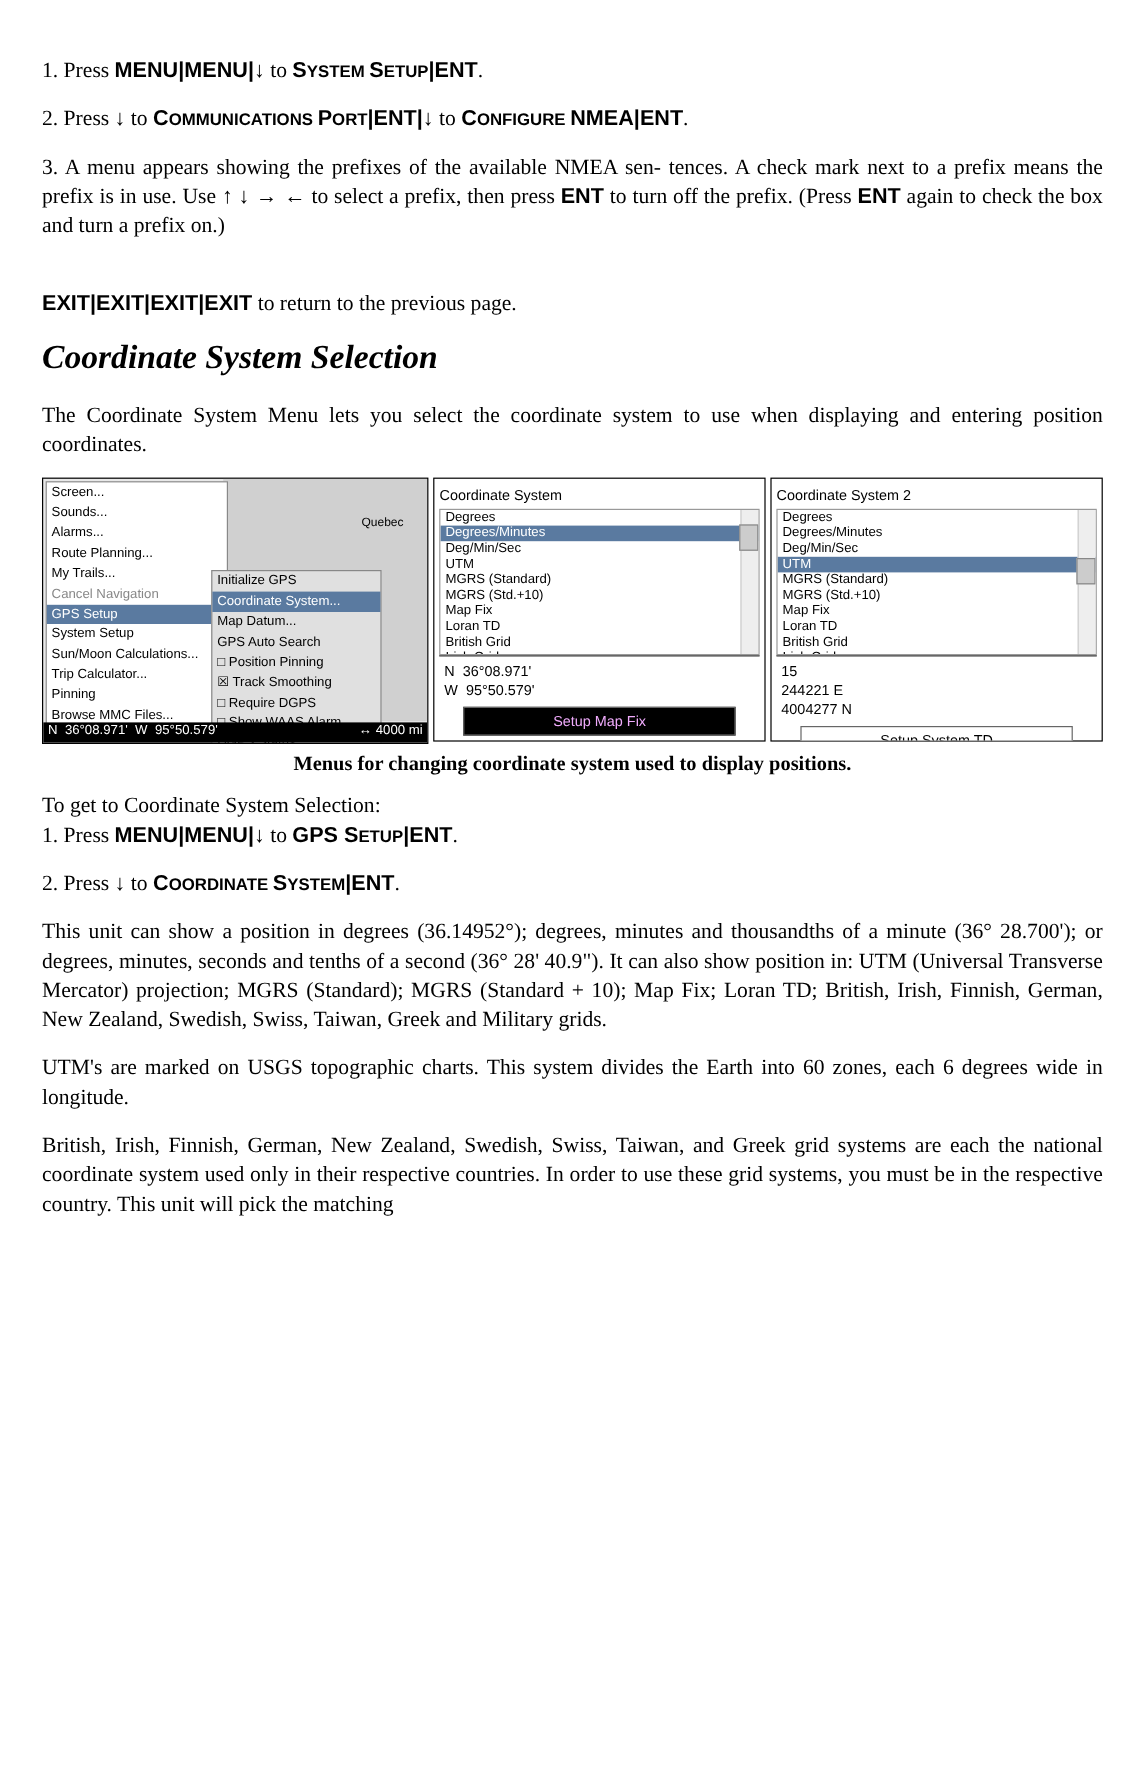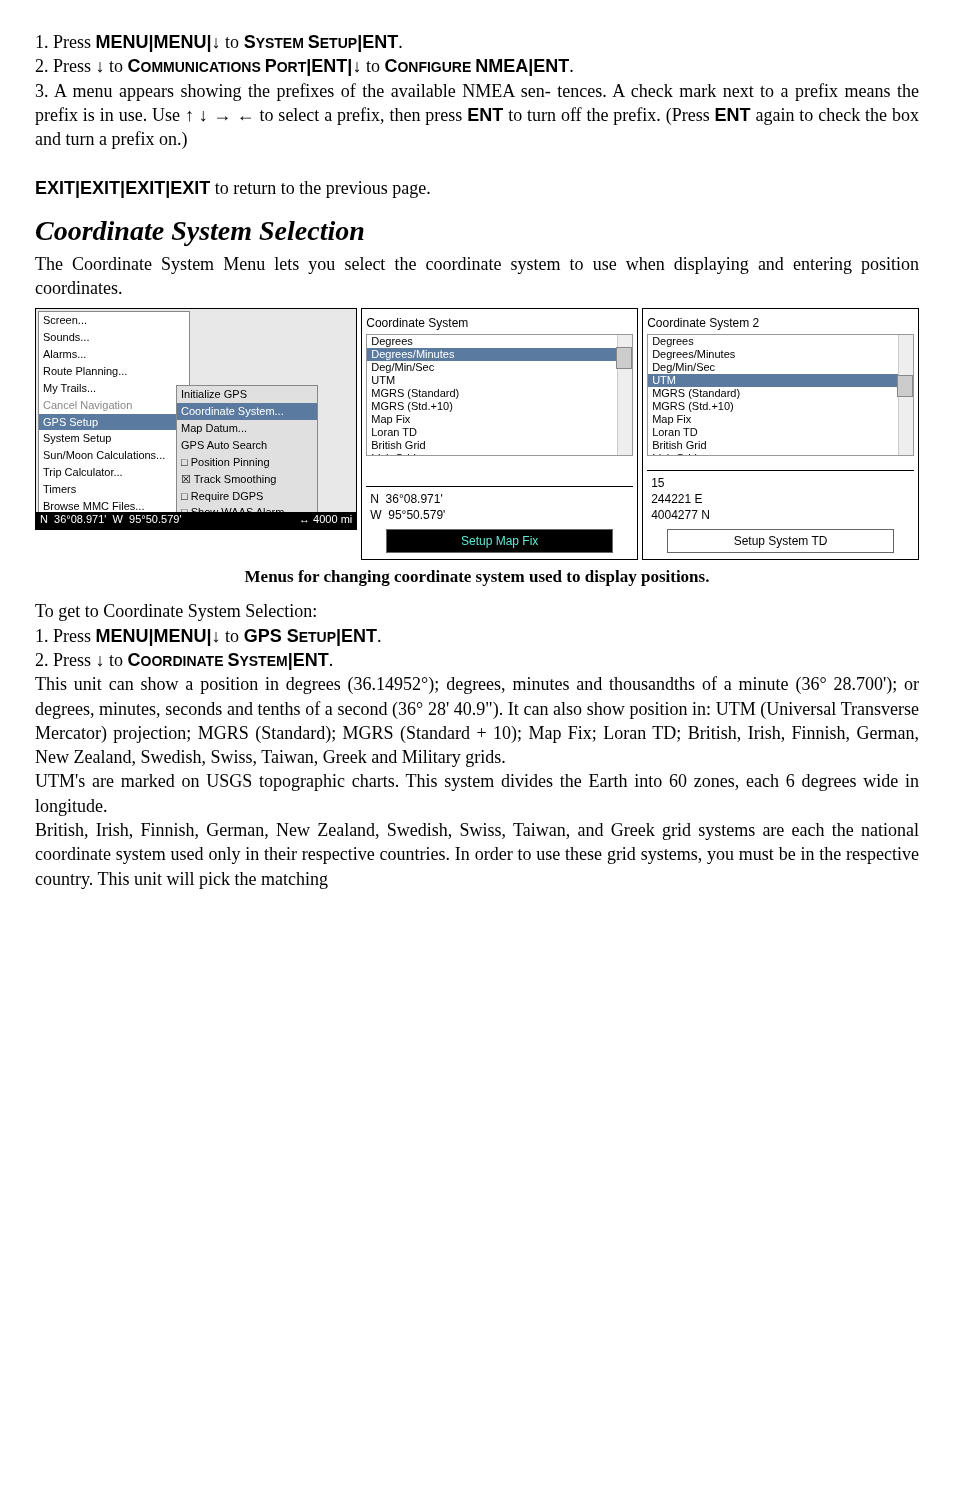--- a/index.html
+++ b/index.html
@@ -6,21 +6,21 @@
     font-family: Georgia, 'Times New Roman', serif;
     font-size: 18px;
     line-height: 1.35;
     margin: 0;
     padding: 30px 35px;
     width: 954px;
     box-sizing: border-box;
     color: #000;
   }
   .para {
-    margin: 0 0;
+    margin: 16px 0;
     text-align: justify;
   }
   .bold { font-weight: bold; }
   .sans { font-family: Arial, Helvetica, sans-serif; }
   h2 {
     font-family: Georgia, 'Times New Roman', serif;
     font-size: 28px;
     font-weight: bold;
     margin: 12px 0 2px 0;
     font-style: italic;
@@ -83,21 +83,21 @@
     background: #000;
     color: #fff;
     font-size: 11px;
     display: flex;
     align-items: flex-start;
     padding: 0 4px;
     justify-content: space-between;
   }
   
   .screenshot-right {
-    height: 252px;
+    height: 220px;
     display: flex;
     flex-direction: column;
     justify-content: space-between;
     padding: 4px;
     box-sizing: border-box;
   }
   .coord-title {
     font-size: 12px;
     padding: 2px 0;
   }
@@ -130,21 +130,21 @@
     border-left: 1px solid #ccc;
   }
   .coord-readout {
     border-top: 1px solid #000;
     padding: 4px;
     font-size: 12px;
     line-height: 16px;
   }
   .setup-btn {
     background: #000;
-    color: #5eead4;
+    color: #f0abfc;
     text-align: center;
     font-size: 12px;
     padding: 3px;
     border: 1px solid #666;
     margin: 2px 20px;
   }
   .setup-btn.outline {
     background: #fff;
     color: #000;
   }
@@ -180,32 +180,38 @@
   <span class="bold sans">EXIT</span><span class="bold sans">|</span><span class="bold sans">EXIT</span><span class="bold sans">|</span><span class="bold sans">EXIT</span><span class="bold sans">|</span><span class="bold sans">EXIT</span><span> to return to the previous page.</span>
 </div>
 
 <h2>Coordinate System Selection</h2>
 
 <div class="para">The Coordinate System Menu lets you select the coordinate system to use when displaying and entering position coordinates.</div>
 
 <div class="screenshot-row">
 
   <div class="screenshot screenshot-left">
+    <div class="map-bg">
+      <div style="position:absolute;top:30px;right:20px;font-size:10px">Quebec</div>
+      <div style="position:absolute;bottom:50px;left:10px;font-size:10px">Mexico</div>
+      <div style="position:absolute;bottom:36px;left:0px;font-size:9px">Mexico City</div>
+      <div style="position:absolute;bottom:26px;left:0px;font-size:8px">(Ciudad de México)</div>
+    </div>
     <div class="menu-panel">
       <div class="menu-item">Screen...</div>
       <div class="menu-item">Sounds...</div>
       <div class="menu-item">Alarms...</div>
       <div class="menu-item">Route Planning...</div>
       <div class="menu-item">My Trails...</div>
       <div class="menu-item dis">Cancel Navigation</div>
       <div class="menu-item sel">GPS Setup</div>
       <div class="menu-item">System Setup</div>
       <div class="menu-item">Sun/Moon Calculations...</div>
       <div class="menu-item">Trip Calculator...</div>
-      <div class="menu-item">Timers</div>
+      <div class="menu-item">Pinning</div>
       <div class="menu-item">Browse MMC Files...</div>
     </div>
     <div class="submenu-panel">
       <div class="menu-item">Initialize GPS</div>
       <div class="menu-item sel">Coordinate System...</div>
       <div class="menu-item">Map Datum...</div>
       <div class="menu-item">GPS Auto Search</div>
       <div class="menu-item">□ Position Pinning</div>
       <div class="menu-item">☒ Track Smoothing</div>
       <div class="menu-item">□ Require DGPS</div>

